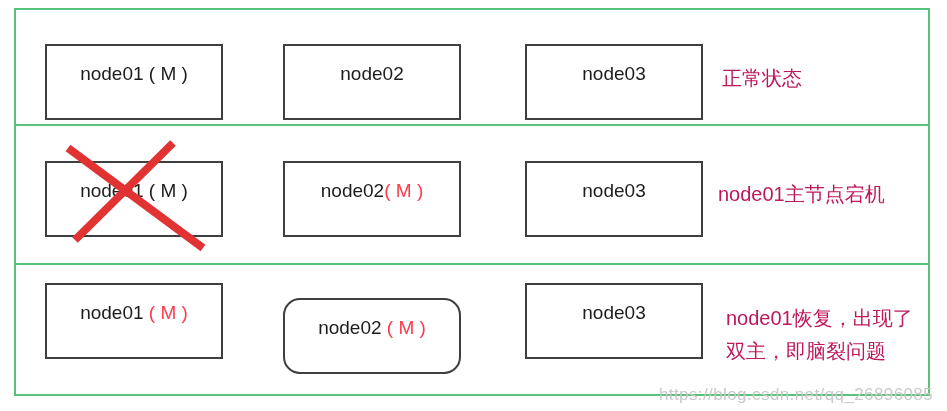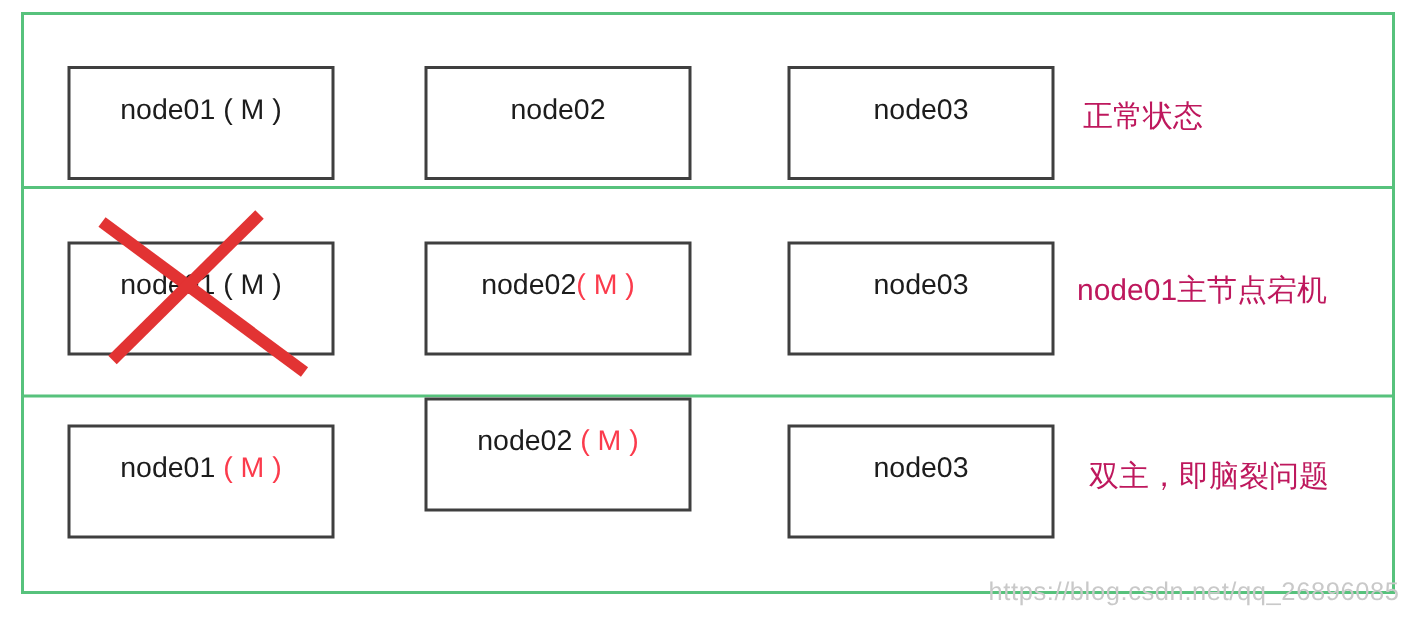--- a/index.html
+++ b/index.html
@@ -80,21 +80,22 @@
   <div class="node-box" style="left:283px; top:161px;"><span>node02</span><span class="suffix red">( M )</span></div>
   <div class="node-box" style="left:525px; top:161px;"><span>node03</span><span class="suffix"></span></div>
   <div class="annotation" style="left:718px; top:178px;">node01主节点宕机</div>
 
   <svg class="cross-svg" viewBox="0 0 150 118">
     <line x1="8" y1="12" x2="143" y2="112" stroke="#e23333" stroke-width="8"></line>
     <line x1="113" y1="7" x2="15" y2="104" stroke="#e23333" stroke-width="8"></line>
   </svg>
 
   <div class="node-box" style="left:45px; top:283px;"><span>node01</span><span class="suffix red"> ( M )</span></div>
-  <div class="node-box" style="left:283px; top:265px;"><span>node02</span><span class="suffix red"> ( M )</span></div>
+  <div class="node-box" style="left:283px; top:298px;border-radius:17px;"><span>node02</span><span class="suffix red"> ( M )</span></div>
   <div class="node-box" style="left:525px; top:283px;"><span>node03</span><span class="suffix"></span></div>
   <div class="annotation" style="left:726px; top:302px;">
+    <div>node01恢复，出现了</div>
     <div>双主，即脑裂问题</div>
   </div>
 
   <div class="watermark">https://blog.csdn.net/qq_26896085</div>
 
 </div>
 
 </body></html>

